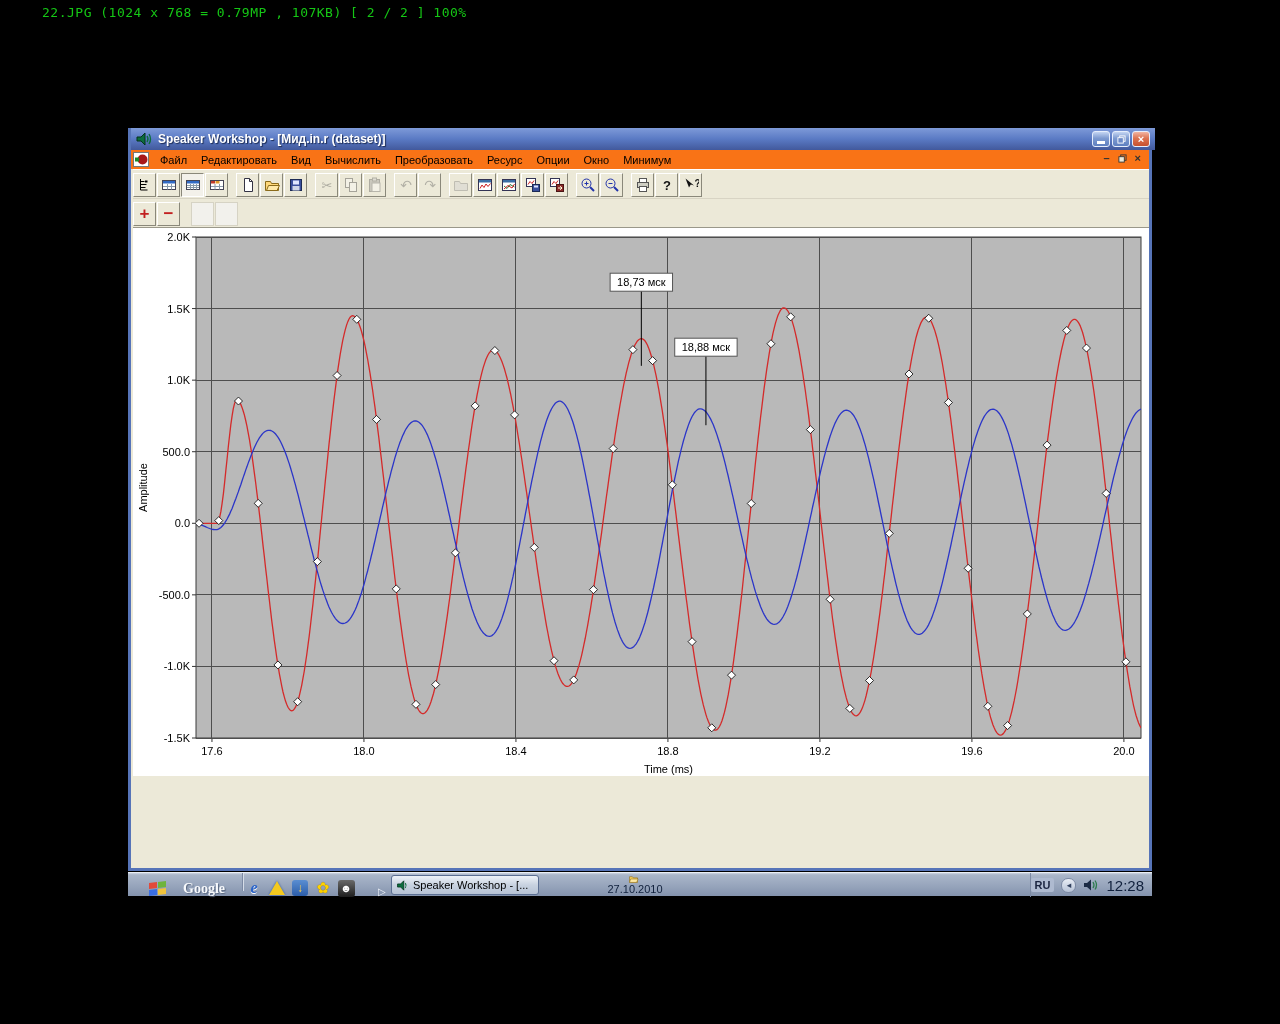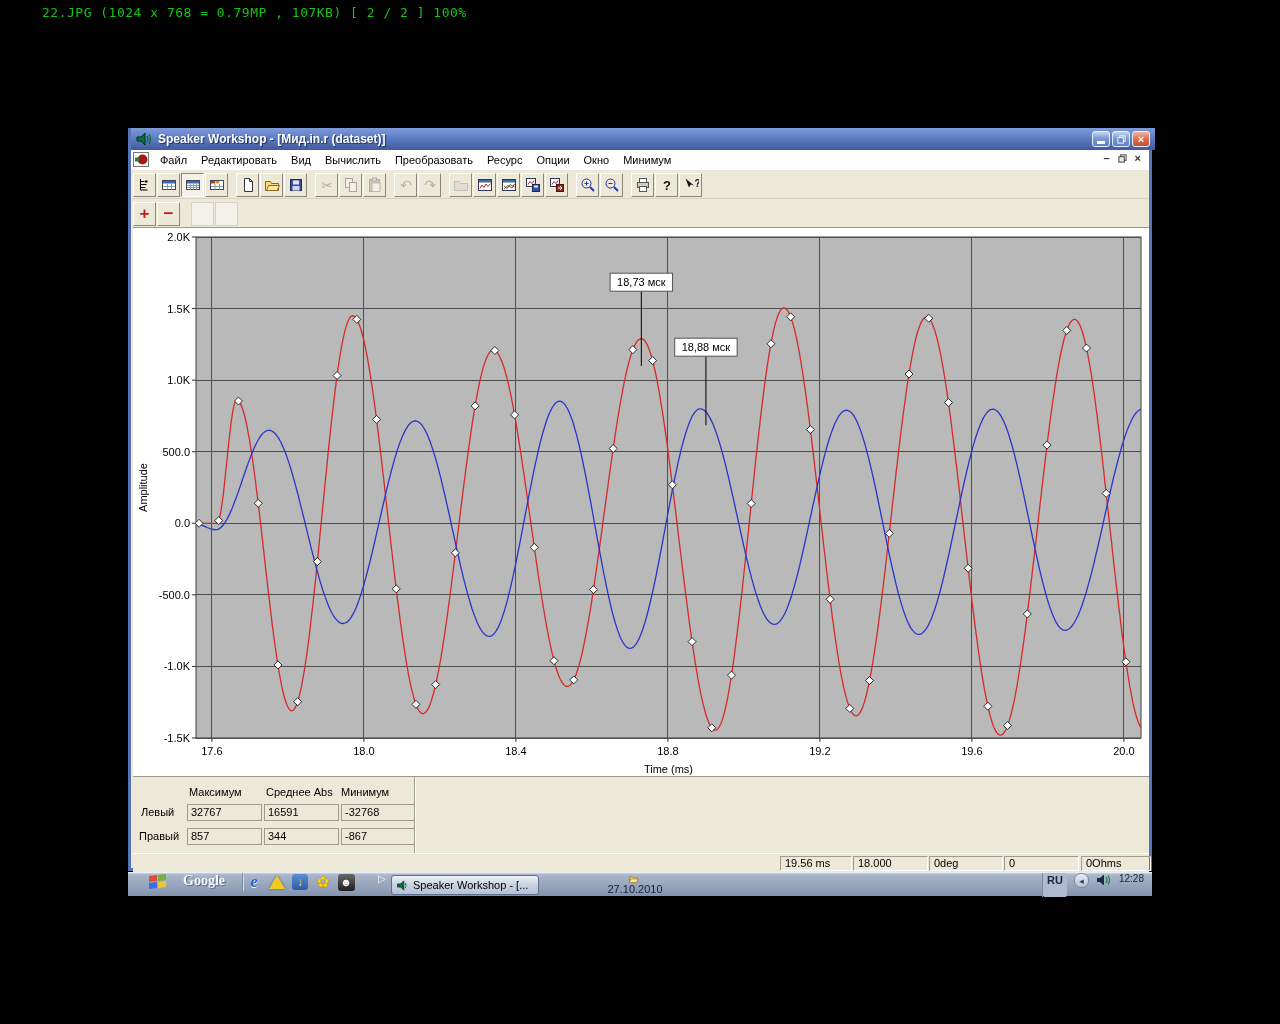--- a/index.html
+++ b/index.html
@@ -16,21 +16,21 @@
             display:flex;align-items:center;box-sizing:border-box;padding-left:4px;}
   #titlebar .ttl{color:#fff;font-size:12px;font-weight:bold;margin-left:5px;
                  text-shadow:1px 1px 1px #1c2c55;white-space:nowrap;}
   .capbtns{position:absolute;right:5px;top:3px;display:flex;gap:2px;}
   .capbtn{width:18px;height:16px;border-radius:3px;border:1px solid #e6eefc;box-sizing:border-box;
           display:flex;align-items:center;justify-content:center;color:#fff;font-size:11px;font-weight:bold;
           background:linear-gradient(#c4d5f2,#7d9ad0 45%,#5e7fc0);cursor:default;line-height:1;}
   .capbtn.close{background:linear-gradient(#f2b5a2,#dd7351 45%,#c6512f);}
   .capbtn .mini{display:block;width:8px;height:3px;background:#fff;margin-top:7px;}
 
-  #menubar{position:absolute;left:0;top:22px;width:1018px;height:19px;background:#ffffff;
+  #menubar{position:absolute;left:0;top:22px;width:1018px;height:19px;background:#f97316;
            display:flex;align-items:center;font-size:11px;color:#000;}
   #menubar .mitem{padding:2px 7px;}
   #mdi-icon{width:16px;height:15px;margin:0 4px 0 2px;}
   #mdi-ctrls{position:absolute;right:8px;top:24px;display:flex;gap:8px;align-items:center;color:#333;
              font-size:11px;font-weight:bold;}
 
   
   #toolbar1{position:absolute;left:2px;top:41px;width:1016px;height:29px;display:flex;align-items:center;
             border-top:1px solid #fff;}
   #toolbar2{position:absolute;left:2px;top:70px;width:1016px;height:29px;display:flex;align-items:center;
@@ -63,44 +63,44 @@
   
   #statusbar{position:absolute;left:2px;top:725px;width:1016px;height:18px;background:#ece9d8;
              border-top:1px solid #fff;font-size:11px;}
   .sfield{position:absolute;top:2px;height:13px;border:1px solid;border-color:#9d9b8d #fff #fff #9d9b8d;
           padding:0 0 0 4px;color:#000;}
 
   
   #taskbar{position:absolute;left:0;top:744px;width:1024px;height:24px;
            background:linear-gradient(#cdd5e2 0%,#aab6c9 8%,#97a5bc 55%,#8493ad 100%);
            border-top:1px solid #e9eef5;box-sizing:border-box;}
-  .tb-abs{position:absolute;top:0;height:24px;display:flex;align-items:flex-start;}
+  .tb-abs{position:absolute;top:0;height:24px;display:flex;align-items:flex-end;}
   #google-label{font-family:"Liberation Serif",serif;font-weight:bold;font-size:14px;color:#f7f9fc;
                 text-shadow:1px 1px 1px #5a6880;}
   .qlicon{width:18px;height:18px;display:flex;align-items:center;justify-content:center;font-size:14px;}
   #ql-ie{color:#2a63c8;font-family:"Liberation Serif",serif;font-style:italic;font-weight:bold;font-size:16px;text-shadow:0 1px 0 #fff;}
   #ql-triangle{width:0;height:0;border-left:8px solid transparent;border-right:8px solid transparent;
                border-bottom:14px solid #f4c91e;filter:drop-shadow(0 0 1px #2a56b0);}
   #ql-dm{width:16px;height:16px;border-radius:3px;background:linear-gradient(#5a8ed2,#2c5da8);color:#ffd24a;
          font-size:12px;font-weight:bold;display:flex;align-items:center;justify-content:center;}
   #ql-qip{color:#ffd200;text-shadow:0 0 1px #7a5a00;font-size:15px;}
   #ql-alien{width:17px;height:17px;border-radius:3px;background:linear-gradient(#6a6a6a,#1d1d1d);color:#fff;
             font-size:11px;display:flex;align-items:center;justify-content:center;}
   #ql-arrow{color:#eef2f8;font-size:10px;}
   #taskbtn{position:absolute;left:263px;top:2px;width:148px;height:20px;border:1px solid #5c6f92;border-radius:3px;
            background:linear-gradient(#eef2f8,#c8d2e0 50%,#b6c2d4);display:flex;align-items:center;
            font-size:11px;color:#000;padding-left:4px;box-sizing:border-box;white-space:nowrap;overflow:hidden;}
   #folderitem{position:absolute;left:452px;top:2px;width:110px;height:20px;display:flex;align-items:center;
               font-size:11px;color:#10203c;flex-direction:column;}
-  #tray{position:absolute;right:0;top:0;height:24px;display:flex;gap:7px;padding-right:8px;
+  #tray{position:absolute;right:0;top:0;height:24px;display:flex;align-items:center;gap:7px;padding-right:8px;
         border-left:1px solid #7c8aa4;}
   #tray .lang{font-size:11px;font-weight:bold;color:#1a2440;background:#aebad0;padding:1px 4px;border-radius:2px;}
   #tray .chev{width:13px;height:13px;border-radius:7px;background:linear-gradient(#e8edf5,#b6c2d6);
               border:1px solid #7c8aa4;color:#30405e;font-size:9px;display:flex;align-items:center;justify-content:center;}
-  #tray .clock{font-size:10px;color:#10203c;}
+  #tray .clock{font-size:15px;color:#10203c;}
   .vsep{width:1px;height:18px;background:#7c8aa4;border-right:1px solid #d6dde8;margin:0 4px;}
 </style>
 </head>
 <body>
 
 <div id="viewer-caption">22.JPG (1024 x 768 = 0.79MP , 107KB) [ 2 / 2 ] 100%</div>
 
 <div id="screen">
   <div id="win">
 
@@ -420,45 +420,21 @@
           <text transform="translate(14,257.5) rotate(-90)" text-anchor="middle">Amplitude</text>
           <line x1="508.3317249698431" y1="61.21514285714286" x2="508.3317249698431" y2="135.82857142857142" stroke="#000"></line>
           <rect x="477.1317249698431" y="43.21514285714286" width="62.4" height="18" fill="#fff" stroke="#555"></rect>
           <text x="508.3317249698431" y="56.21514285714286" text-anchor="middle">18,73 мск</text>
           <line x1="572.9276236429424" y1="126.20200000000001" x2="572.9276236429424" y2="195.23285714285714" stroke="#000"></line>
           <rect x="541.7276236429424" y="108.20200000000001" width="62.4" height="18" fill="#fff" stroke="#555"></rect>
           <text x="572.9276236429424" y="121.20200000000001" text-anchor="middle">18,88 мск</text>
         </svg>
     </div>
 
-    <div id="statspanel">
-      <span class="hdr" style="left:56px">Максимум</span>
-      <span class="hdr" style="left:133px">Среднее Abs</span>
-      <span class="hdr" style="left:208px">Минимум</span>
-
-      <span class="rowlabel" style="left:8px;top:29px">Левый</span>
-      <div class="sbox" style="left:54px;top:27px">32767</div>
-      <div class="sbox" style="left:131px;top:27px">16591</div>
-      <div class="sbox" style="left:208px;top:27px">-32768</div>
-
-      <span class="rowlabel" style="left:6px;top:53px">Правый</span>
-      <div class="sbox" style="left:54px;top:51px">857</div>
-      <div class="sbox" style="left:131px;top:51px">344</div>
-      <div class="sbox" style="left:208px;top:51px">-867</div>
-
-      <div id="stats-divider"></div>
-    </div>
-
-    <div id="statusbar">
-      <div class="sfield" style="left:647px;width:66px">19.56 ms</div>
-      <div class="sfield" style="left:720px;width:69px">18.000</div>
-      <div class="sfield" style="left:796px;width:68px">0deg</div>
-      <div class="sfield" style="left:871px;width:69px">0</div>
-      <div class="sfield" style="left:948px;width:64px">0Ohms</div>
-    </div>
+
   </div>
 
   <div id="taskbar">
     <div class="tb-abs" style="left:20px">
       <svg width="20" height="17" viewBox="0 0 20 17">
         <g transform="skewY(-6)">
           <rect x="1" y="3" width="8" height="6" fill="#e24a3a"></rect>
             <rect x="10" y="3" width="8" height="6" fill="#6eb43c"></rect>
           <rect x="1" y="10" width="8" height="6" fill="#3a6ee2"></rect>
             <rect x="10" y="10" width="8" height="6" fill="#f0c33c"></rect>

